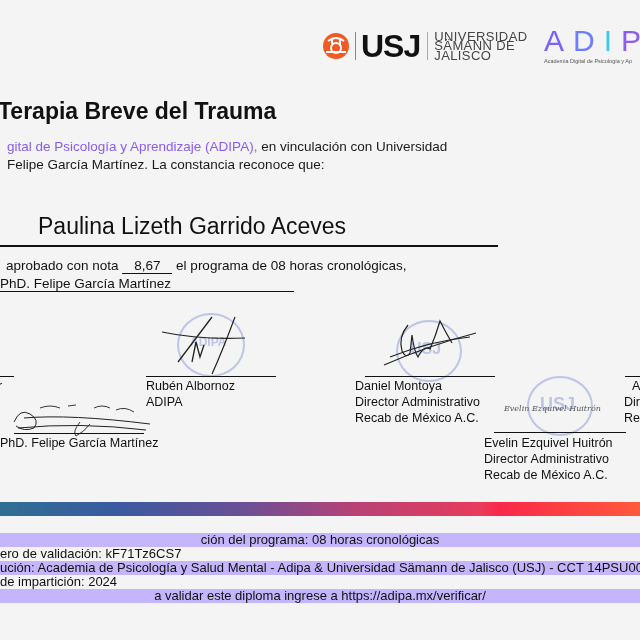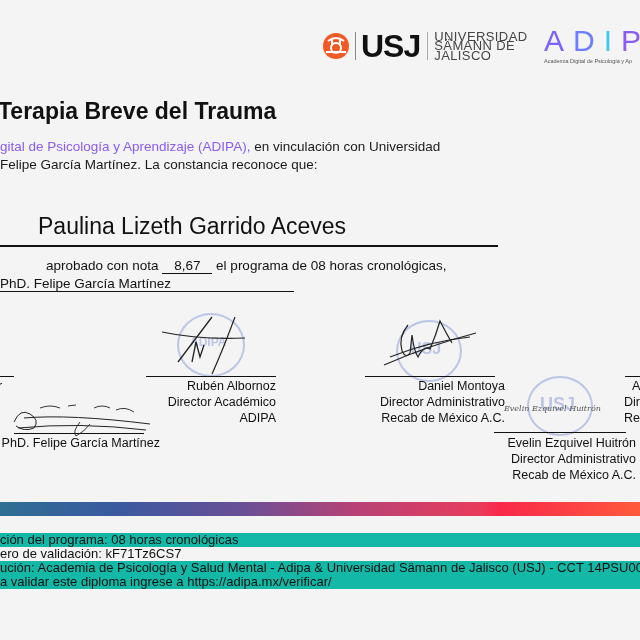--- a/index.html
+++ b/index.html
@@ -15,44 +15,44 @@
   .usj-sep2 { width: 1px; height: 28px; background: #aaa; margin: 0 6px 0 7px; }
   .usj-name { font-size: 13px; line-height: 9.5px; color: #444; letter-spacing: 0.4px; }
 
   .adipa-logo { left: 544px; top: 26px; }
   .adipa-mark { font-size: 30px; letter-spacing: 9px; font-weight: 300; line-height: 30px; display: flex; }
   .adipa-mark span { display: inline-block; }
   .adipa-sub { font-size: 5.5px; color: #555; margin-top: 2px; }
 
   
   .title { left: -2px; top: 98px; font-size: 23px; font-weight: 700; color: #111; }
-  .intro { left: 0; top: 138px; font-size: 13.5px; line-height: 18px; color: #1a1a1a; }
+  .intro { left: 0; top: 138px; font-size: 13.5px; line-height: 18px; color: #1a1a1a; padding-left: 7px; }
   .intro .hl { color: #8a5cf0; }
 
   
   .recipient { left: 38px; top: 213px; font-size: 23px; color: #111; }
   .recipient-line { left: 0; top: 245px; width: 498px; height: 2px; background: #111; }
 
-  .grade-line { left: 6px; top: 258px; font-size: 13.5px; color: #111; margin-left: 40px; }
+  .grade-line { left: 6px; top: 258px; font-size: 13.5px; color: #111; }
   .grade-val { display: inline-block; width: 50px; text-align: center; border-bottom: 1px solid #111; line-height: 14px; }
   .teacher-line { left: 0; top: 276px; font-size: 13.5px; color: #111; width: 294px; border-bottom: 1px solid #111; line-height: 15px; }
 
   
   .sig-rule { position: absolute; height: 1px; background: #111; }
-  .sig-text { position: absolute; text-align: right; font-size: 12.5px; line-height: 16px; color: #111; white-space: nowrap; }
+  .sig-text { position: absolute; text-align: left; font-size: 12.5px; line-height: 16px; color: #111; white-space: nowrap; }
   .stamp { position: absolute; border-radius: 50%; border: 2px solid rgba(120,140,210,0.45); }
   .stamp-label { position: absolute; font-weight: 700; color: rgba(120,140,210,0.45); font-size: 16px; }
 
   
   .band { left: 0; top: 502px; width: 640px; height: 14px; background: linear-gradient(90deg, #2f6f93 0%, #3a5aa0 18%, #6a4f96 38%, #b64277 55%, #e93b5c 75%, #f9284a 78%, #ff5a3c 100%); }
 
   
   .details { left: 0; top: 533px; width: 640px; }
   .drow { height: 14px; font-size: 13px; line-height: 14px; padding-left: 0; white-space: nowrap; color: #111; }
-  .drow.shade { background: #14b8a6; }
+  .drow.shade { background: #c4b5fd; text-align: center; }
 </style>
 </head>
 <body>
 
 <div class="abs usj-logo">
   <svg class="usj-emblem" viewBox="0 0 28 28">
     <circle cx="14" cy="14" r="13" fill="#f15a24"></circle>
     <path d="M6 9 Q14 3 22 9" stroke="#fff" stroke-width="2" fill="none"></path>
     <rect x="9" y="6" width="2" height="8" fill="#fff"></rect>
     <rect x="17" y="6" width="2" height="8" fill="#fff"></rect>
@@ -101,21 +101,20 @@
 <div class="stamp-label" style="left:190px;top:335px;font-size:12px;">ADIPA</div>
 <svg class="abs" style="left:160px;top:312px;width:90px;height:65px;" viewBox="0 0 90 65">
   <path d="M2 20 Q40 28 85 26" stroke="#222" stroke-width="1.2" fill="none"></path>
   <path d="M18 50 L52 5" stroke="#222" stroke-width="1.3" fill="none"></path>
   <path d="M32 50 L36 30 L40 45 L44 33" stroke="#222" stroke-width="1.3" fill="none"></path>
   <path d="M75 5 Q62 40 52 62" stroke="#222" stroke-width="1.2" fill="none"></path>
 </svg>
 <div class="sig-rule" style="left:146px;top:376px;width:130px;"></div>
 <div class="sig-text" style="left:146px;top:378px;width:130px;">
   <div>Rubén Albornoz</div>
-  <div>Director Académico</div>
   <div>ADIPA</div>
 </div>
 
 <svg class="abs" style="left:10px;top:400px;width:140px;height:38px;" viewBox="0 0 140 38">
   <path d="M4 22 Q10 8 20 14 Q30 20 24 28 Q14 32 6 26" stroke="#222" stroke-width="1" fill="none"></path>
   <path d="M14 18 Q60 14 140 24" stroke="#222" stroke-width="1" fill="none"></path>
   <path d="M8 28 Q70 22 136 30" stroke="#222" stroke-width="1" fill="none"></path>
   <path d="M30 8 Q40 4 50 8 M58 6 L66 5 M84 8 Q92 4 100 8 M106 10 Q115 6 124 12" stroke="#222" stroke-width="0.9" fill="none"></path>
   <path d="M70 22 Q62 32 66 36 Q74 32 80 24" stroke="#222" stroke-width="0.9" fill="none"></path>
 </svg>
@@ -154,14 +153,15 @@
   <div>Dir</div>
   <div>Re</div>
 </div>
 
 <div class="abs band"></div>
 
 <div class="abs details">
   <div class="drow shade">ción del programa: 08 horas cronológicas</div>
   <div class="drow">ero de validación:  kF71Tz6CS7</div>
   <div class="drow shade">ución: Academia de Psicología y Salud Mental - Adipa &amp; Universidad Sämann de Jalisco (USJ) - CCT 14PSU0086L</div>
+  <div class="drow"> de impartición: 2024</div>
   <div class="drow shade">a validar este diploma ingrese a https://adipa.mx/verificar/</div>
 </div>
 
 </body></html>

